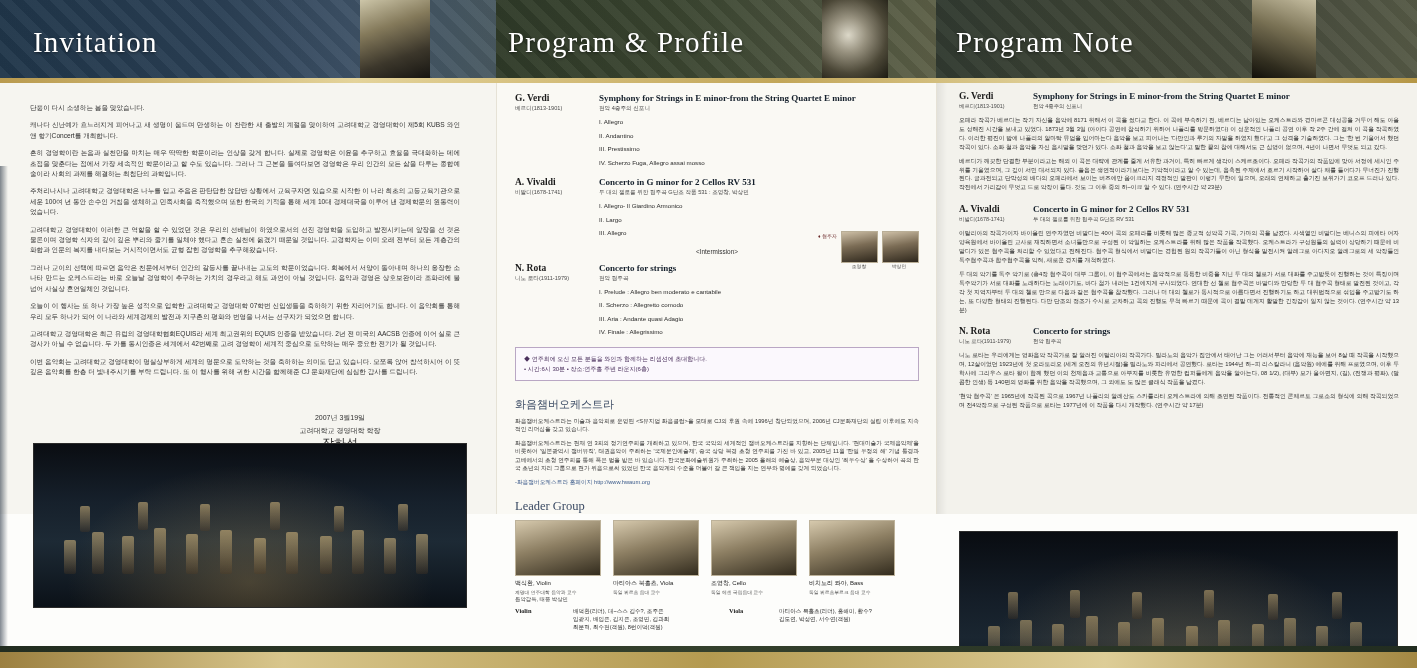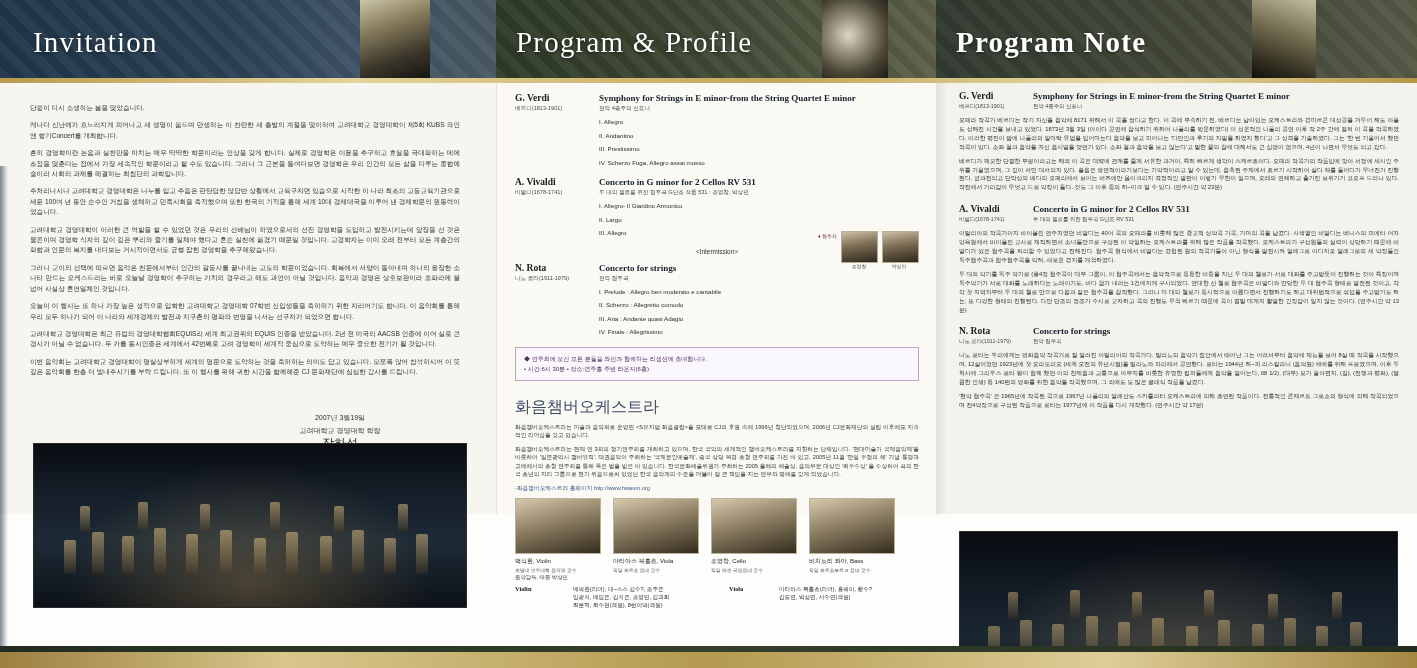--- a/index.html
+++ b/index.html
@@ -44,21 +44,20 @@
     width: 440px;
     background:
       repeating-linear-gradient(45deg, rgba(255,255,255,0.04) 0 9px, rgba(0,0,0,0.06) 9px 18px),
       linear-gradient(90deg, #2f3a28 0%, #3a4530 40%, #4e5540 75%, #5d6047 100%);
   }
   .hdr-note {
     width: 481px;
     background:
       repeating-linear-gradient(45deg, rgba(255,255,255,0.03) 0 9px, rgba(0,0,0,0.05) 9px 18px),
       linear-gradient(90deg, #313a30 0%, #3f4536 40%, #4c5040 80%, #565a46 100%);
-    font-weight: bold;
   }
   .hdr-photo {
     position: absolute;
     top: 0;
     height: 78px;
     opacity: 0.92;
   }
   .ph1 {
     left: 360px; width: 70px;
     background: linear-gradient(160deg, #d8cfae 0%, #8a7d5a 35%, #3b3426 70%, #120f0a 100%);
@@ -75,21 +74,21 @@
     position: absolute;
     left: 33px;
     top: 26px;
     color: #ffffff;
     font-family: "Liberation Serif", serif;
     font-size: 29px;
     letter-spacing: 1.2px;
     text-shadow: 0 1px 3px rgba(0,0,0,0.55);
     white-space: nowrap;
   }
-  .hdr-title.t2 { left: 20px; }
+  .hdr-title.t2 { left: 12px; }
   .hdr-title.t3 { left: 20px; }
   .hdr-goldline {
     position: absolute;
     left: 0; top: 78px;
     width: 1417px; height: 5px;
     background: linear-gradient(90deg, #b99a4e 0%, #e4d39a 25%, #c2a659 55%, #e8dcab 80%, #b59645 100%);
   }
 
   
   .panel {
@@ -244,21 +243,21 @@
     border: 1px solid #b9a7c4;
     background: #fbf8fd;
     padding: 6px 8px;
     font-size: 6px;
     color: #4a2f5c;
     line-height: 10px;
   }
 
   .orch-title {
     font-family: "Liberation Serif", serif;
-    font-size: 16px;
+    font-size: 11px;
     color: #3a4a63;
     margin: 16px 0 5px 0;
   }
   .orch-body {
     font-size: 5.7px;
     line-height: 8.6px;
     color: #333;
     text-align: justify;
   }
   .orch-body p { margin: 0 0 5px 0; }
@@ -509,20 +508,21 @@
         <div>• 시간:6시 30분    • 장소:연주홀 주변 라운지(6층)</div>
       </div>
 
       <div class="orch-title">화음챔버오케스트라</div>
       <div class="orch-body">
         <p>화음챔버오케스트라는 미술과 음악회로 운영된 &lt;S뮤지엄 화음클럽&gt;을 모태로 CJ의 후원 속에 1996년 창단되었으며, 2006년 CJ문화재단의 설립 이후에도 지속적인 리더십을 갖고 있습니다.</p>
         <p>화음챔버오케스트라는 현재 연 3회의 정기연주회를 개최하고 있으며, 한국 국악의 세계적인 챔버오케스트라를 지향하는 단체입니다. '현대미술가 국제음악제'을 비롯하여 '일본광역시 챔버뮤직', 태권음악이 주최하는 '국제문인예술제', 중국 상당 복경 초청 연주회를 가진 바 있고, 2005년 11월 '한일 우정의 해' 기념 통경과 고베에서의 초청 연주회를 통해 폭은 범을 받은 바 있습니다. 한국문화예술위원가 주최하는 2005 올해의 예술상, 음악부문 대상인 '최우수상' 을 수상하여 곡의 한국 초년의 자리 그룹으로 현가 위음으로써 있었던 한국 음악계의 수준을 더불어 갈 큰 책임을 지는 연부와 명예를 갖게 되었습니다.</p>
         <p class="orch-url">-화음챔버오케스트라 홈페이지  http://www.hwaum.org</p>
       </div>
 
+      <div class="leader-title">Leader Group</div>
       <div class="leaders">
         <div class="leader">
           <div class="ph"></div>
           <div class="nm">백식환, Violin</div>
           <div class="rl">계명대 연주대학 음악과 교수</div>
         </div>
         <div class="leader">
           <div class="ph"></div>
           <div class="nm">마티아스 북홀츠, Viola</div>
           <div class="rl">독일 뷔르츠 음대 교수</div>

